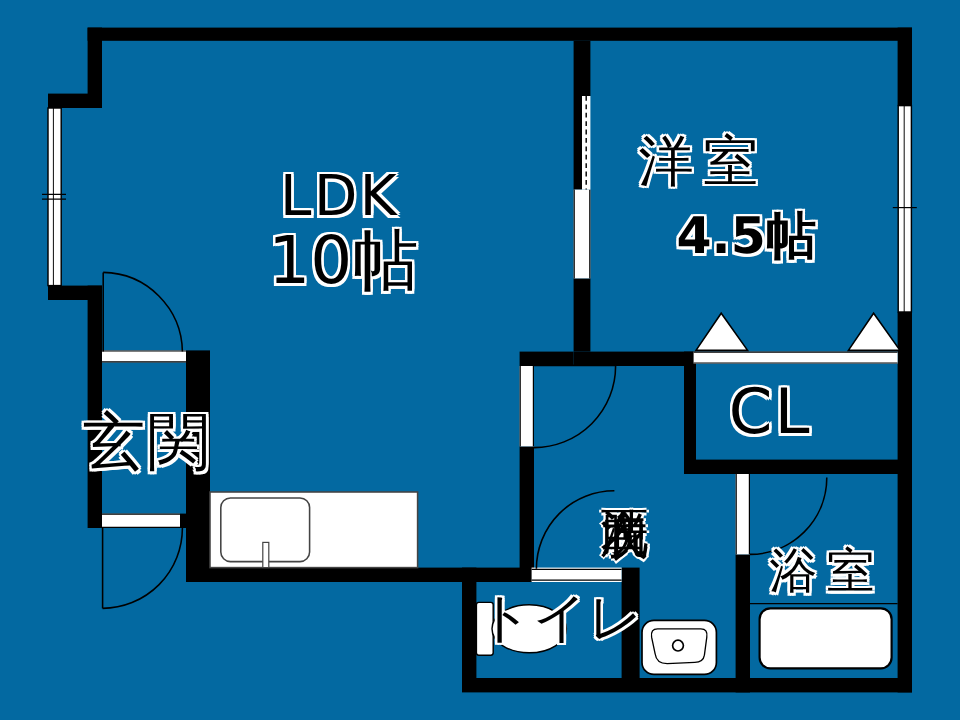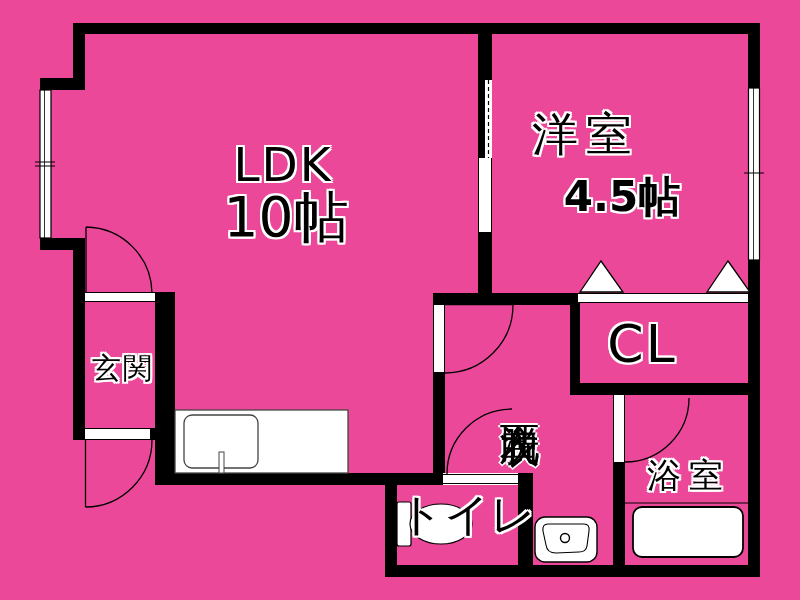--- a/index.html
+++ b/index.html
@@ -1,30 +1,30 @@
 <!DOCTYPE html>
 <html><head>
 <meta charset="utf-8">
 <style>
   html,body{margin:0;padding:0;background:#fff;}
-  #plan{position:relative;width:800px;height:600px;background:#ec4899;overflow:hidden;
+  #plan{position:relative;width:800px;height:600px;background:#0369a1;overflow:hidden;
         font-family:"DejaVu Sans","Liberation Sans",sans-serif;}
   #plan svg{position:absolute;left:0;top:0;}
   .label{position:absolute;transform:translate(-50%,-50%);color:#000;white-space:nowrap;
          font-weight:500;
          text-shadow:-2px 0 0 #fff,2px 0 0 #fff,0 -2px 0 #fff,0 2px 0 #fff,
                      -2px -2px 0 #fff,2px 2px 0 #fff,-2px 2px 0 #fff,2px -2px 0 #fff;}
   .lbl-ldk{left:283px;top:164px;font-size:47px;letter-spacing:2px;}
   .lbl-ldk-size{left:286px;top:218px;font-size:55px;}
   .lbl-western{left:586px;top:135px;font-size:46px;letter-spacing:8px;}
   .lbl-western-size{left:622px;top:197px;font-size:42px;font-weight:bold;}
-  .lbl-entrance{left:123px;top:369px;font-size:29px;letter-spacing:2px;}
+  .lbl-entrance{left:123px;top:369px;font-size:52px;letter-spacing:2px;}
   .lbl-closet{left:642px;top:344px;font-size:52px;letter-spacing:2px;}
   .lbl-toilet{left:467px;top:515px;font-size:45px;}
-  .lbl-bath{left:689px;top:476px;font-size:34px;letter-spacing:8px;text-align:right;}
+  .lbl-bath{left:689px;top:476px;font-size:40px;letter-spacing:8px;text-align:right;}
   .lbl-washroom{position:absolute;left:520px;top:394px;transform:translate(-50%,-50%);
          writing-mode:vertical-rl;text-orientation:upright;font-size:40px;line-height:1.0;
          letter-spacing:1px;color:#000;
          text-shadow:-2px 0 0 #fff,2px 0 0 #fff,0 -2px 0 #fff,0 2px 0 #fff;}
 </style>
 </head>
 <body>
 
 <div id="plan">
 

